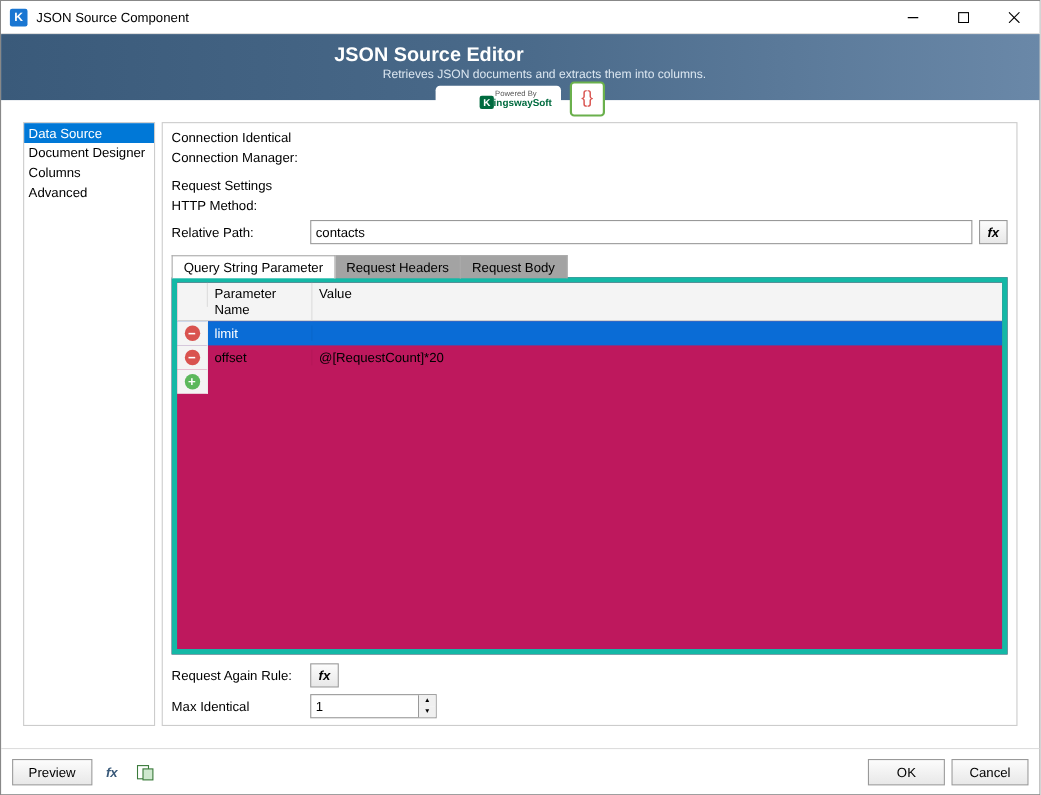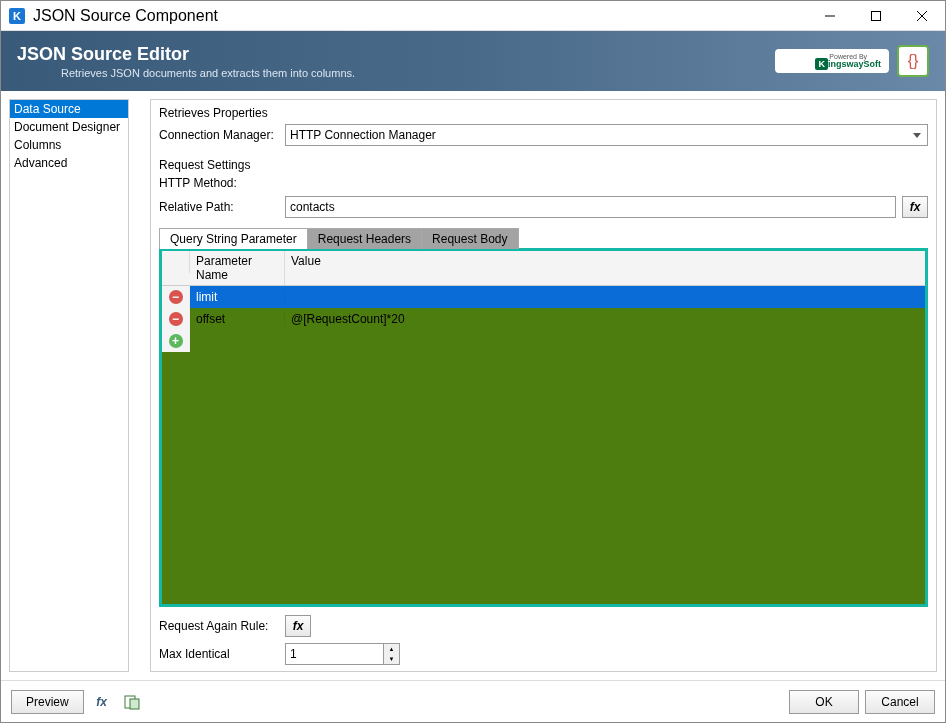--- a/index.html
+++ b/index.html
@@ -2,54 +2,54 @@
 <html><head>
 <meta charset="utf-8">
 <style>
   * { box-sizing: border-box; font-family: "Segoe UI", Tahoma, sans-serif; }
   body { margin: 0; background: #fff; font-size: 12px; color: #000; }
   .window { width: 946px; height: 723px; border: 1px solid #888; display: flex; flex-direction: column; background: #fff; }
 
   
   .titlebar { height: 30px; display: flex; align-items: center; background: #fff; border-bottom: 1px solid #ddd; }
   .titlebar .app-icon { width: 16px; height: 16px; margin: 0 8px; background: #1976d2; color: #fff; font-weight: bold; font-size: 11px; text-align: center; line-height: 16px; border-radius: 2px; }
-  .titlebar .title { flex: 1; font-size: 16px; }
+  .titlebar .title { flex: 1; font-size: 12px; }
   .titlebar .win-controls { display: flex; height: 100%; }
   .titlebar .win-btn { width: 46px; height: 100%; display: flex; align-items: center; justify-content: center; cursor: default; }
 
   
-  .header { height: 60px; background: linear-gradient(90deg, #3a5a7a 0%, #4a6a8a 50%, #6a88a8 100%); color: #fff; padding: 8px 16px; display: flex; align-items: center; position: relative; }
+  .header { height: 60px; background: linear-gradient(90deg, #3a5a7a 0%, #4a6a8a 50%, #6a88a8 100%); color: #fff; padding: 8px 16px; display: flex; align-items: center; position: relative; flex-direction: column; }
   .header .header-text { flex: 1; }
   .header h1 { margin: 0; font-size: 18px; font-weight: 600; }
   .header .subtitle { margin-top: 2px; font-size: 11px; color: #dbe6f0; padding-left: 44px; }
   .header .logos { display: flex; gap: 8px; align-items: center; }
   .header .logo { background: #fff; border-radius: 4px; padding: 4px 8px; font-size: 9px; color: #006b3f; font-weight: bold; display: flex; align-items: center; gap: 2px; }
   .header .logo-k { background:#006b3f; color:#fff; padding:1px 3px; border-radius:2px; font-weight:bold; }
   .header .json-icon { width: 32px; height: 32px; background: #fff; border-radius: 4px; display:flex; align-items:center; justify-content:center; font-size:16px; color:#d9534f; border:2px solid #6ab04c; }
 
   
-  .body { flex: 1; display: flex; padding: 8px; gap: 21px; min-height: 0; }
+  .body { flex: 1; display: flex; padding: 20px; gap: 6px; min-height: 0; }
   .sidebar { width: 120px; border: 1px solid #ccc; background: #fff; }
   .sidebar-item { padding: 2px 4px; cursor: default; }
   .sidebar-item.selected { background: #0078d7; color: #fff; }
 
   .main { flex: 1; border: 1px solid #ccc; background: #fff; padding: 6px 8px; display: flex; flex-direction: column; min-height: 0; }
   .section-title { font-weight: 400; margin-bottom: 4px; }
   .form-row { display: flex; align-items: center; margin-bottom: 6px; gap: 6px; }
   .form-label-wide { width: 120px; }
   .dropdown { flex: 1; border: 1px solid #999; height: 22px; display: flex; align-items: center; padding: 0 4px; background: #fff; position: relative; }
   .dropdown::after { content: ""; position: absolute; right: 6px; top: 50%; transform: translateY(-40%); border-left: 4px solid transparent; border-right: 4px solid transparent; border-top: 5px solid #555; }
   .textbox { flex: 1; border: 1px solid #999; height: 22px; padding: 0 4px; background: #fff; display: flex; align-items: center; }
   .fx-btn { width: 26px; height: 22px; border: 1px solid #999; background: linear-gradient(#fcfcfc,#e8e8e8); display: flex; align-items: center; justify-content: center; font-style: italic; font-weight: bold; cursor: default; }
 
   .tab-panel { flex: 1; display: flex; flex-direction: column; margin-top: 4px; min-height: 0; }
   .tab-bar { display: flex; position: relative; }
   .tab { border: 1px solid #aaa; border-bottom: none; padding: 3px 10px; background: #a3a3a3; margin-right: -1px; cursor: default; }
   .tab.active { background: #fff; position: relative; z-index: 2; }
-  .tab-content { flex: 1; border: 3px solid #14b8a6; background: #4d7c0f; display: flex; flex-direction: column; min-height: 0; margin-top:-1px; }
+  .tab-content { flex: 1; border: 5px solid #14b8a6; background: #be185d; display: flex; flex-direction: column; min-height: 0; margin-top:-1px; }
 
   .params-grid { flex: 1; overflow: auto; }
   .grid-header { display: flex; background: #f4f4f4; border-bottom: 1px solid #ccc; }
   .grid-header .col-action { width: 28px; border-right: 1px solid #ddd; height: 22px; }
   .grid-header .col-name { width: 95px; padding: 3px 6px; border-right: 1px solid #ddd; }
   .grid-header .col-value { flex: 1; padding: 3px 6px; }
   .grid-row { display: flex; height: 22px; align-items: center; }
   .grid-row.selected { background: #0a6cd6; color: #fff; }
   .grid-row .col-action { width: 28px; display: flex; align-items: center; justify-content: center; background: #f4f4f4; height: 100%; border-right: 1px solid #eee; }
   .grid-row.selected .col-action { background: #f4f4f4; }
@@ -118,26 +118,23 @@
 
     <div class="sidebar">
       <div class="sidebar-item selected">Data Source</div>
       <div class="sidebar-item">Document Designer</div>
       <div class="sidebar-item">Columns</div>
       <div class="sidebar-item">Advanced</div>
     </div>
 
     <div class="main">
 
-      <div class="section-title">Retrieves Properties</div>
+      <div class="section-title">Connection Identical</div>
       <div class="form-row">
         <div class="form-label-wide">Connection Manager:</div>
-        <div class="dropdown">
-          <span>HTTP Connection Manager</span>
-        </div>
       </div>
 
       <div class="section-title" style="margin-top:6px;">Request Settings</div>
       <div class="form-row">
         <div class="form-label-wide">HTTP Method:</div>
       </div>
       <div class="form-row">
         <div class="form-label-wide">Relative Path:</div>
         <div class="textbox">
           <span>contacts</span>

